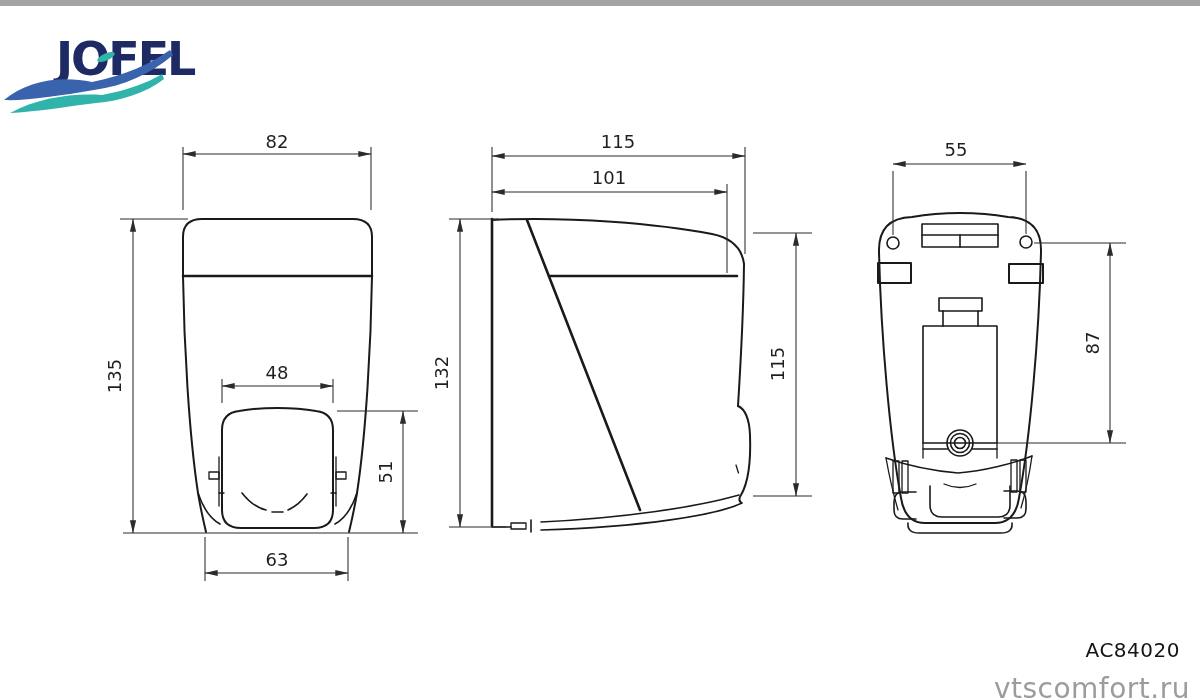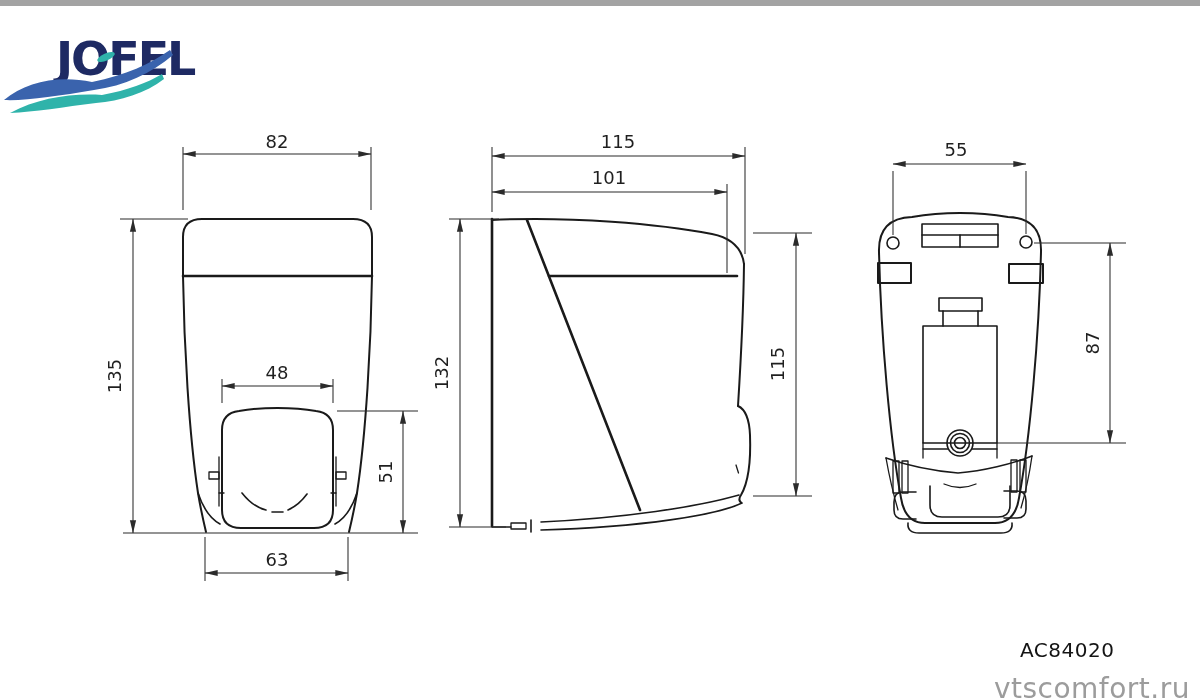--- a/index.html
+++ b/index.html
@@ -8,21 +8,21 @@
   svg{position:absolute;left:0;top:0;}
   
   .ol      {fill:none;stroke:var(--line);stroke-width:2;stroke-linecap:round;stroke-linejoin:round;}
   .ol-med  {fill:none;stroke:var(--line);stroke-width:1.6;stroke-linecap:round;stroke-linejoin:round;}
   .ol-lt   {fill:none;stroke:var(--line);stroke-width:1.3;stroke-linecap:round;stroke-linejoin:round;}
   .thick   {fill:none;stroke:var(--line);stroke-width:2.6;stroke-linecap:round;}
   .thin    {fill:none;stroke:var(--dim);stroke-width:1.05;}
   .dimline {fill:none;stroke:var(--dim);stroke-width:1.05;}
   .dimtxt  {fill:#1f1f1f;font-size:18px;font-family:"DejaVu Sans","Liberation Sans",sans-serif;}
   .arrowfill{fill:var(--dim);stroke:none;}
-  .code{position:absolute;left:1020px;top:632px;width:160px;text-align:left;
+  .code{position:absolute;left:1020px;top:632px;width:160px;text-align:right;
         font-size:20px;color:#141414;letter-spacing:0.5px;}
   .wm{position:absolute;right:10px;top:666px;font-size:28px;color:var(--wm);letter-spacing:0.5px;}
 </style>
 </head>
 <body>
 
 <div class="stage">
 
 <svg width="1200" height="700" viewBox="0 0 1200 700">
   <defs>

